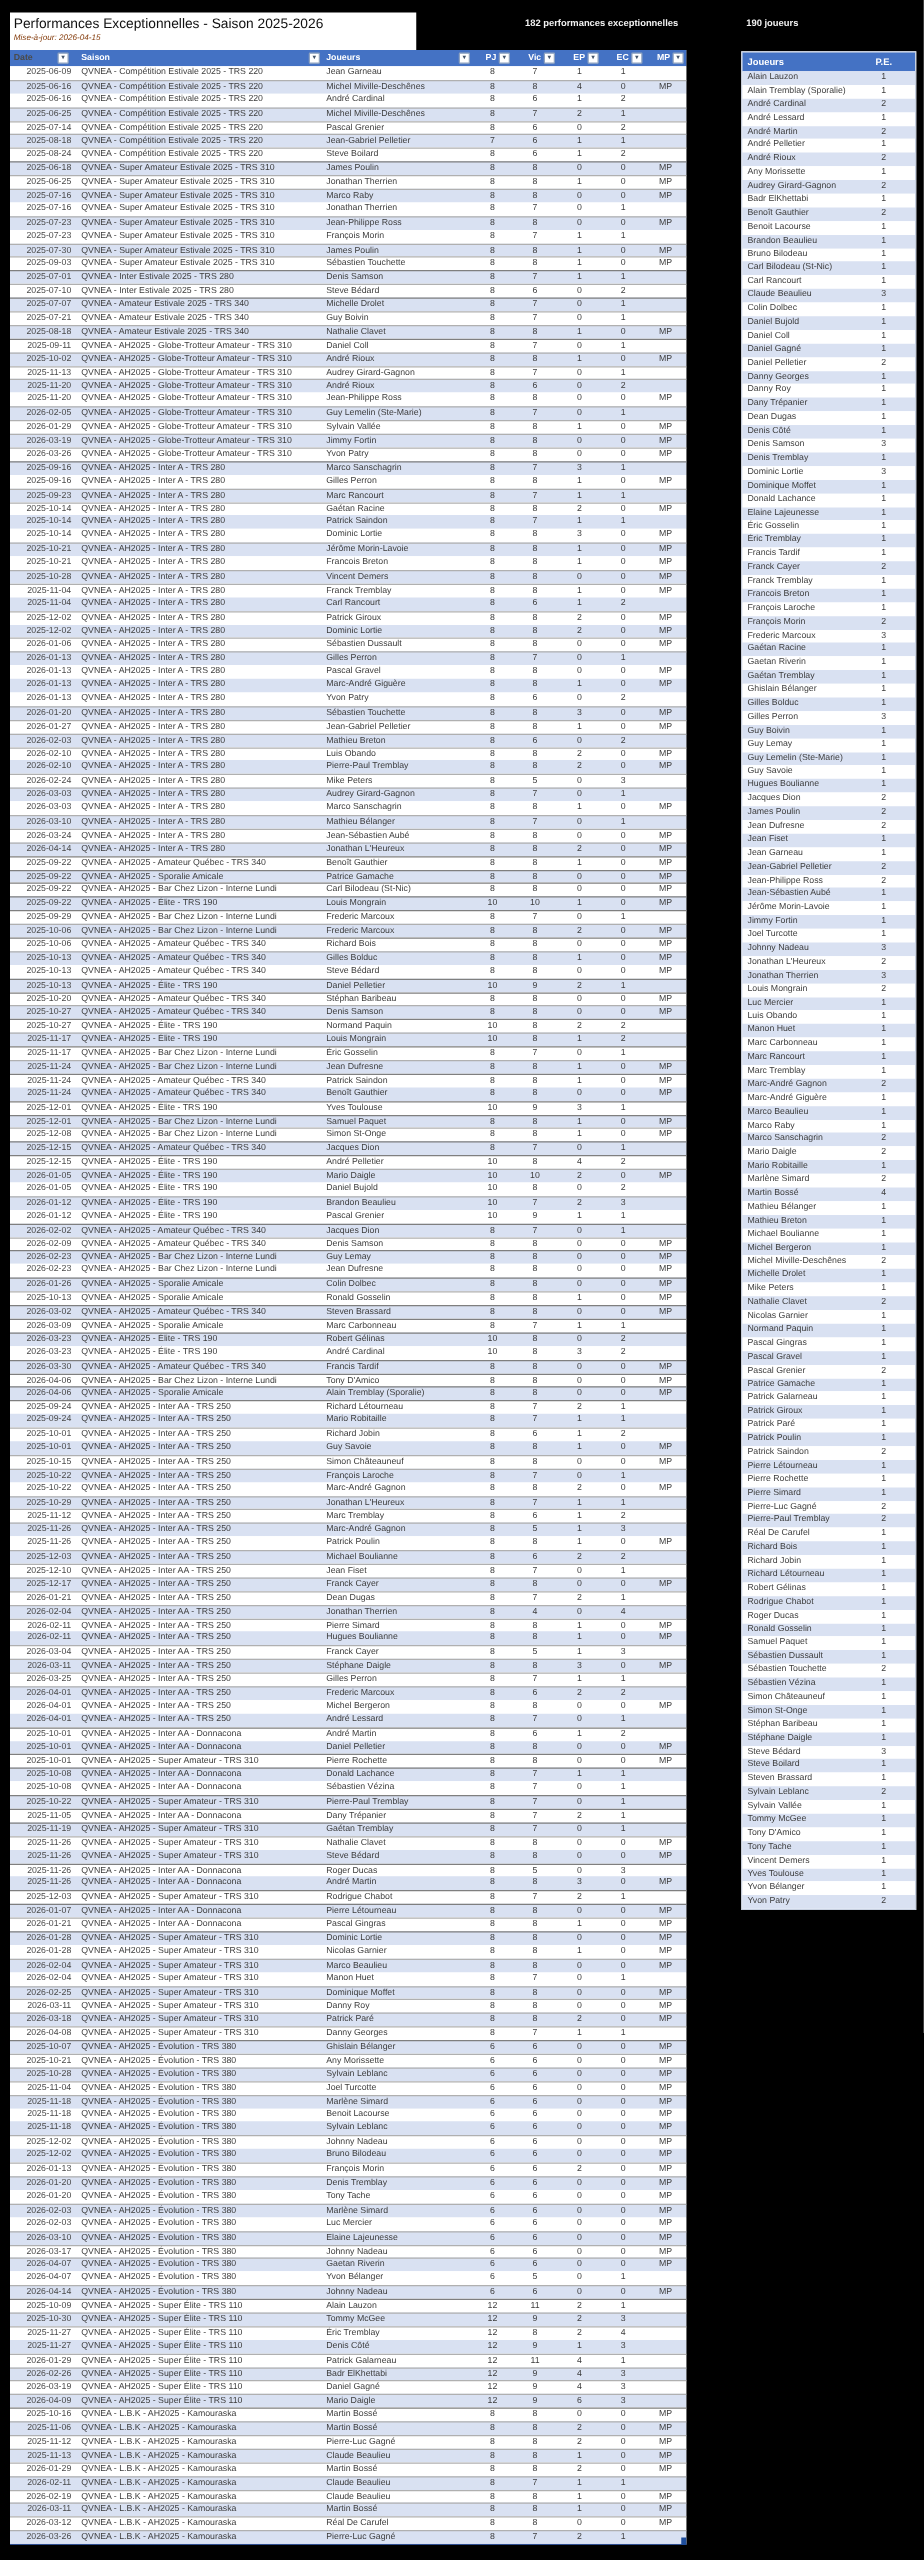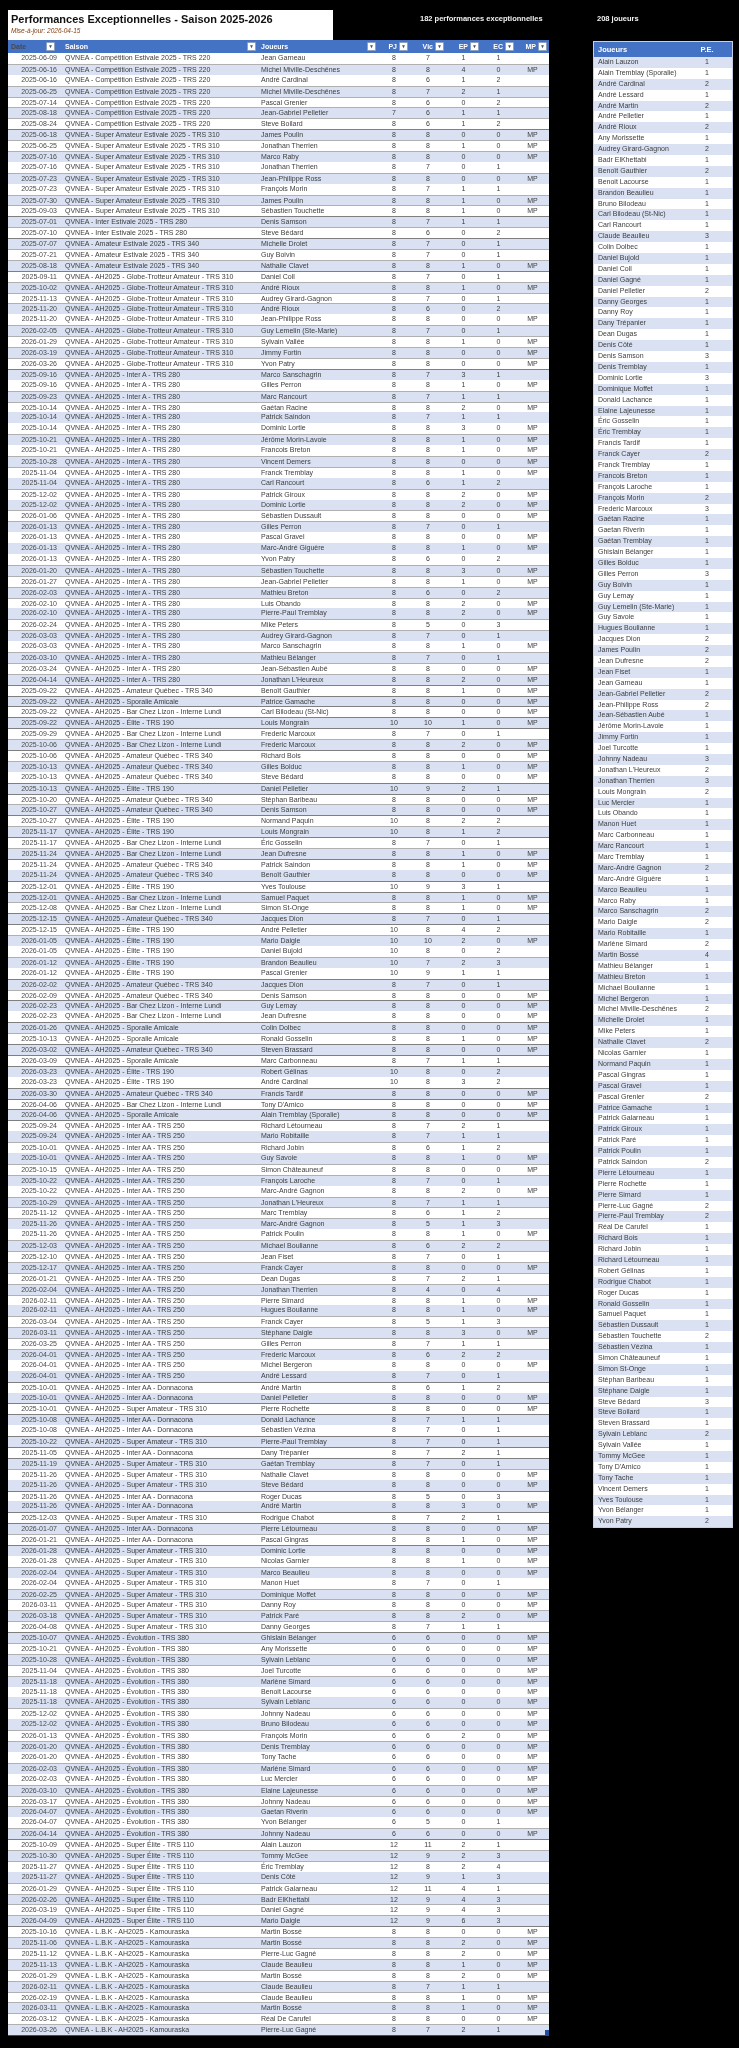--- a/index.html
+++ b/index.html
@@ -1,19 +1,19 @@
 <!DOCTYPE html>
 <html><head>
 <meta charset="utf-8">
 <style>
   html,body{margin:0;padding:0;}
   body{width:739px;height:2048px;background:#000;position:relative;overflow:hidden;
        font-family:"Liberation Sans",sans-serif;}
   .title-block{position:absolute;left:8px;top:10px;width:325px;height:30px;background:#fff;}
-  .title{font-weight:bold;font-size:11px;color:#101010;padding:3px 0 0 3px;white-space:nowrap;}
+  .title{font-weight:normal;font-size:11px;color:#101010;padding:3px 0 0 3px;white-space:nowrap;}
   .subtitle{font-style:italic;font-size:6.5px;color:#843c0c;padding:2px 0 0 3px;}
   .perf-count{position:absolute;left:420px;top:14px;width:126px;
               color:#f2f2f2;font-weight:bold;font-size:7.5px;}
   .players-count{position:absolute;left:597px;top:14px;color:#f2f2f2;font-weight:bold;font-size:7.5px;}
 
   #main-table{position:absolute;left:8px;top:40px;width:541px;background:#fff;
               border-bottom:1px solid #2e4d8f;}
   .mhead{display:flex;height:13px;background:#4472C4;}
   .hc{display:flex;align-items:center;justify-content:space-between;color:#fff;
       font-size:7px;font-weight:bold;box-sizing:border-box;padding-left:3px;}
@@ -51,21 +51,21 @@
 <body>
 
 <div>
 
   <div class="title-block">
     <div class="title">Performances Exceptionnelles - Saison 2025-2026</div>
     <div class="subtitle">Mise-à-jour: 2026-04-15</div>
   </div>
 
   <div class="perf-count">182 performances exceptionnelles</div>
-  <div class="players-count">208 joueurs</div>
+  <div class="players-count">190 joueurs</div>
 
   <div id="main-table">
     <div class="mhead" id="main-head">
         <div class="hc c-date">
           <span>Date</span>
           <span class="filter">▾</span>
         </div>
         <div class="hc c-saison">
           <span>Saison</span>
           <span class="filter">▾</span>

